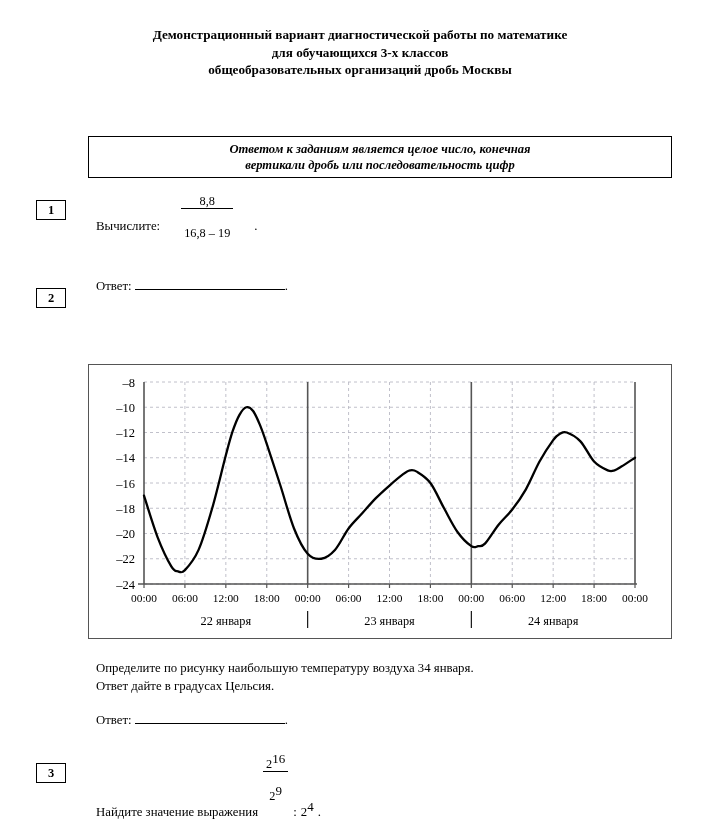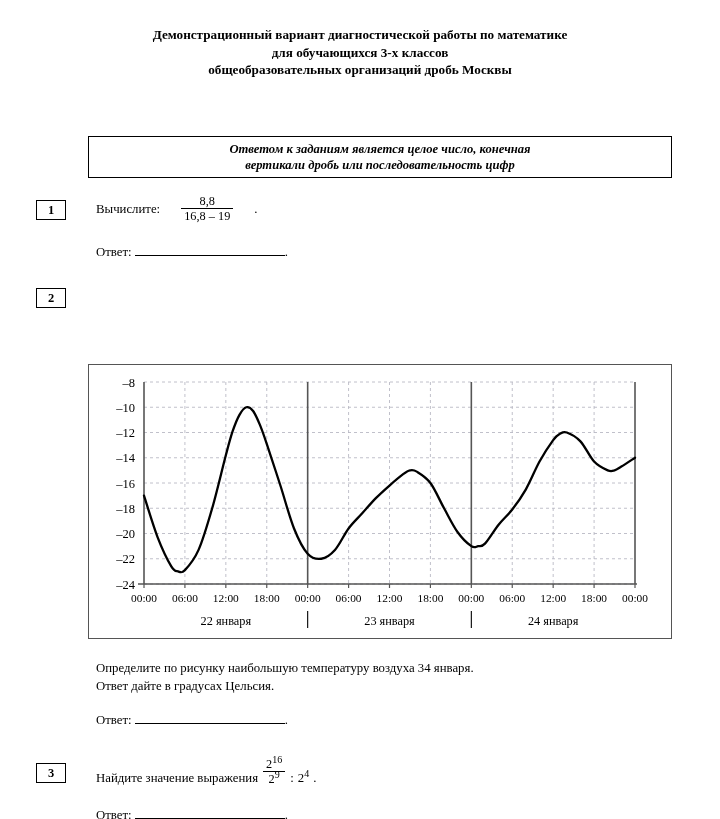--- a/index.html
+++ b/index.html
@@ -36,22 +36,22 @@
   }
   .tbody{position:absolute;font-size:12.8px;line-height:17.5px;}
   .just{text-align:justify;}
 
   
   .frac{
     display:inline-block;vertical-align:middle;text-align:center;
     margin:0 1px;position:relative;top:-1px;
   }
   .frac .num{display:block;padding:0 3px;font-size:12.3px;line-height:13px;}
-  .frac .den{display:block;padding:0 3px;border-top:1px solid #000;font-size:12.3px;line-height:14px;}
-  sup{font-size:10px;vertical-align:super;line-height:0;}
+  .frac .den{display:block;padding:17px 3px;border-top:1px solid #000;font-size:12.3px;line-height:14px;}
+  sup{font-size:13px;vertical-align:super;line-height:0;}
 
   .answer-line{display:inline-block;width:150px;border-bottom:1.1px solid #000;height:13px;}
 
   
   .chart-outer{
     position:absolute;left:88px;top:338px;width:584px;height:275px;
     border:1px solid #555;box-sizing:border-box;background:#fff;
   }
   .chart-svg{display:block;}
 </style>

